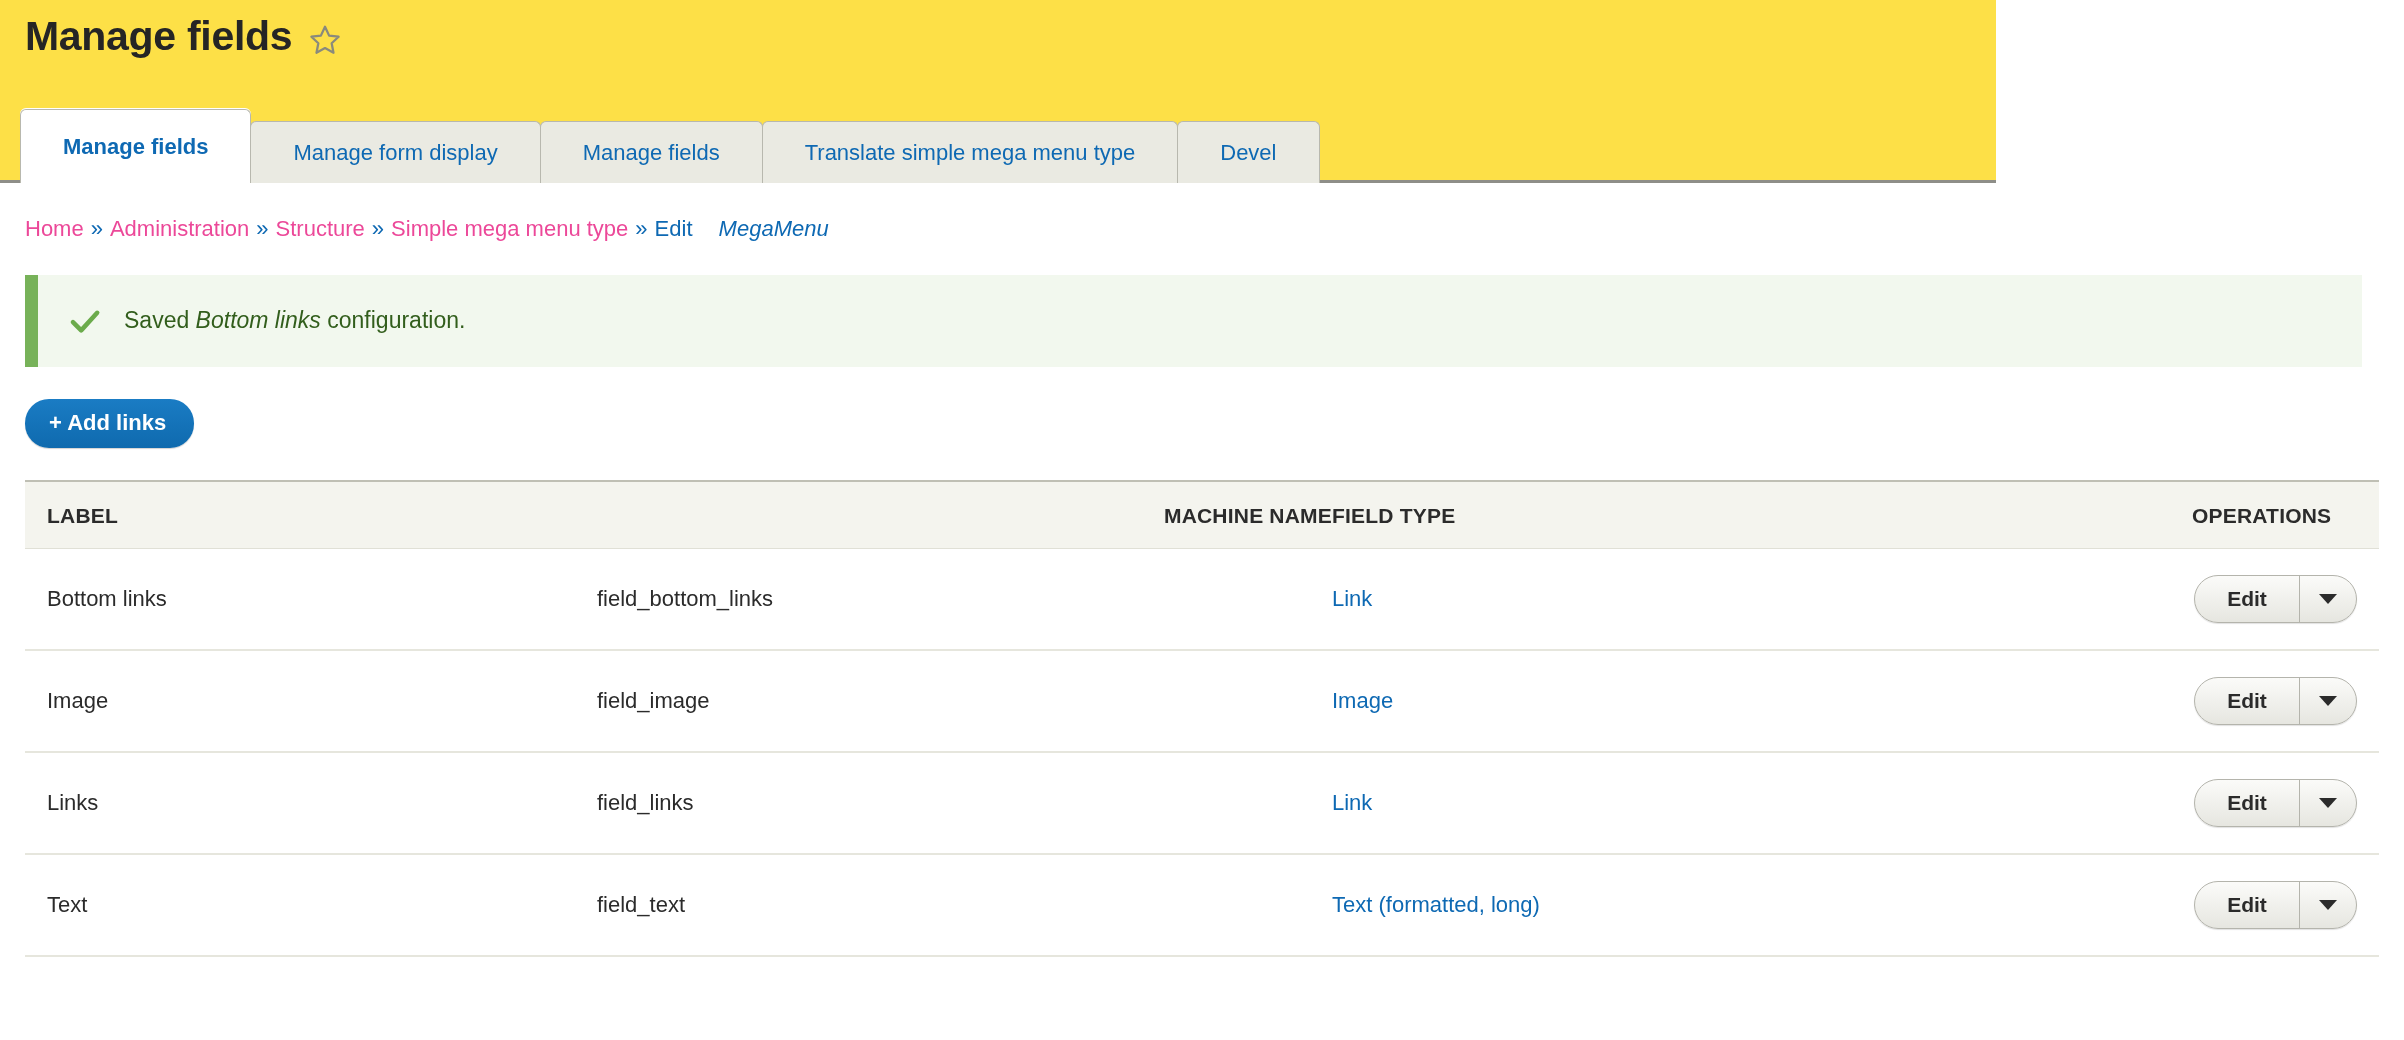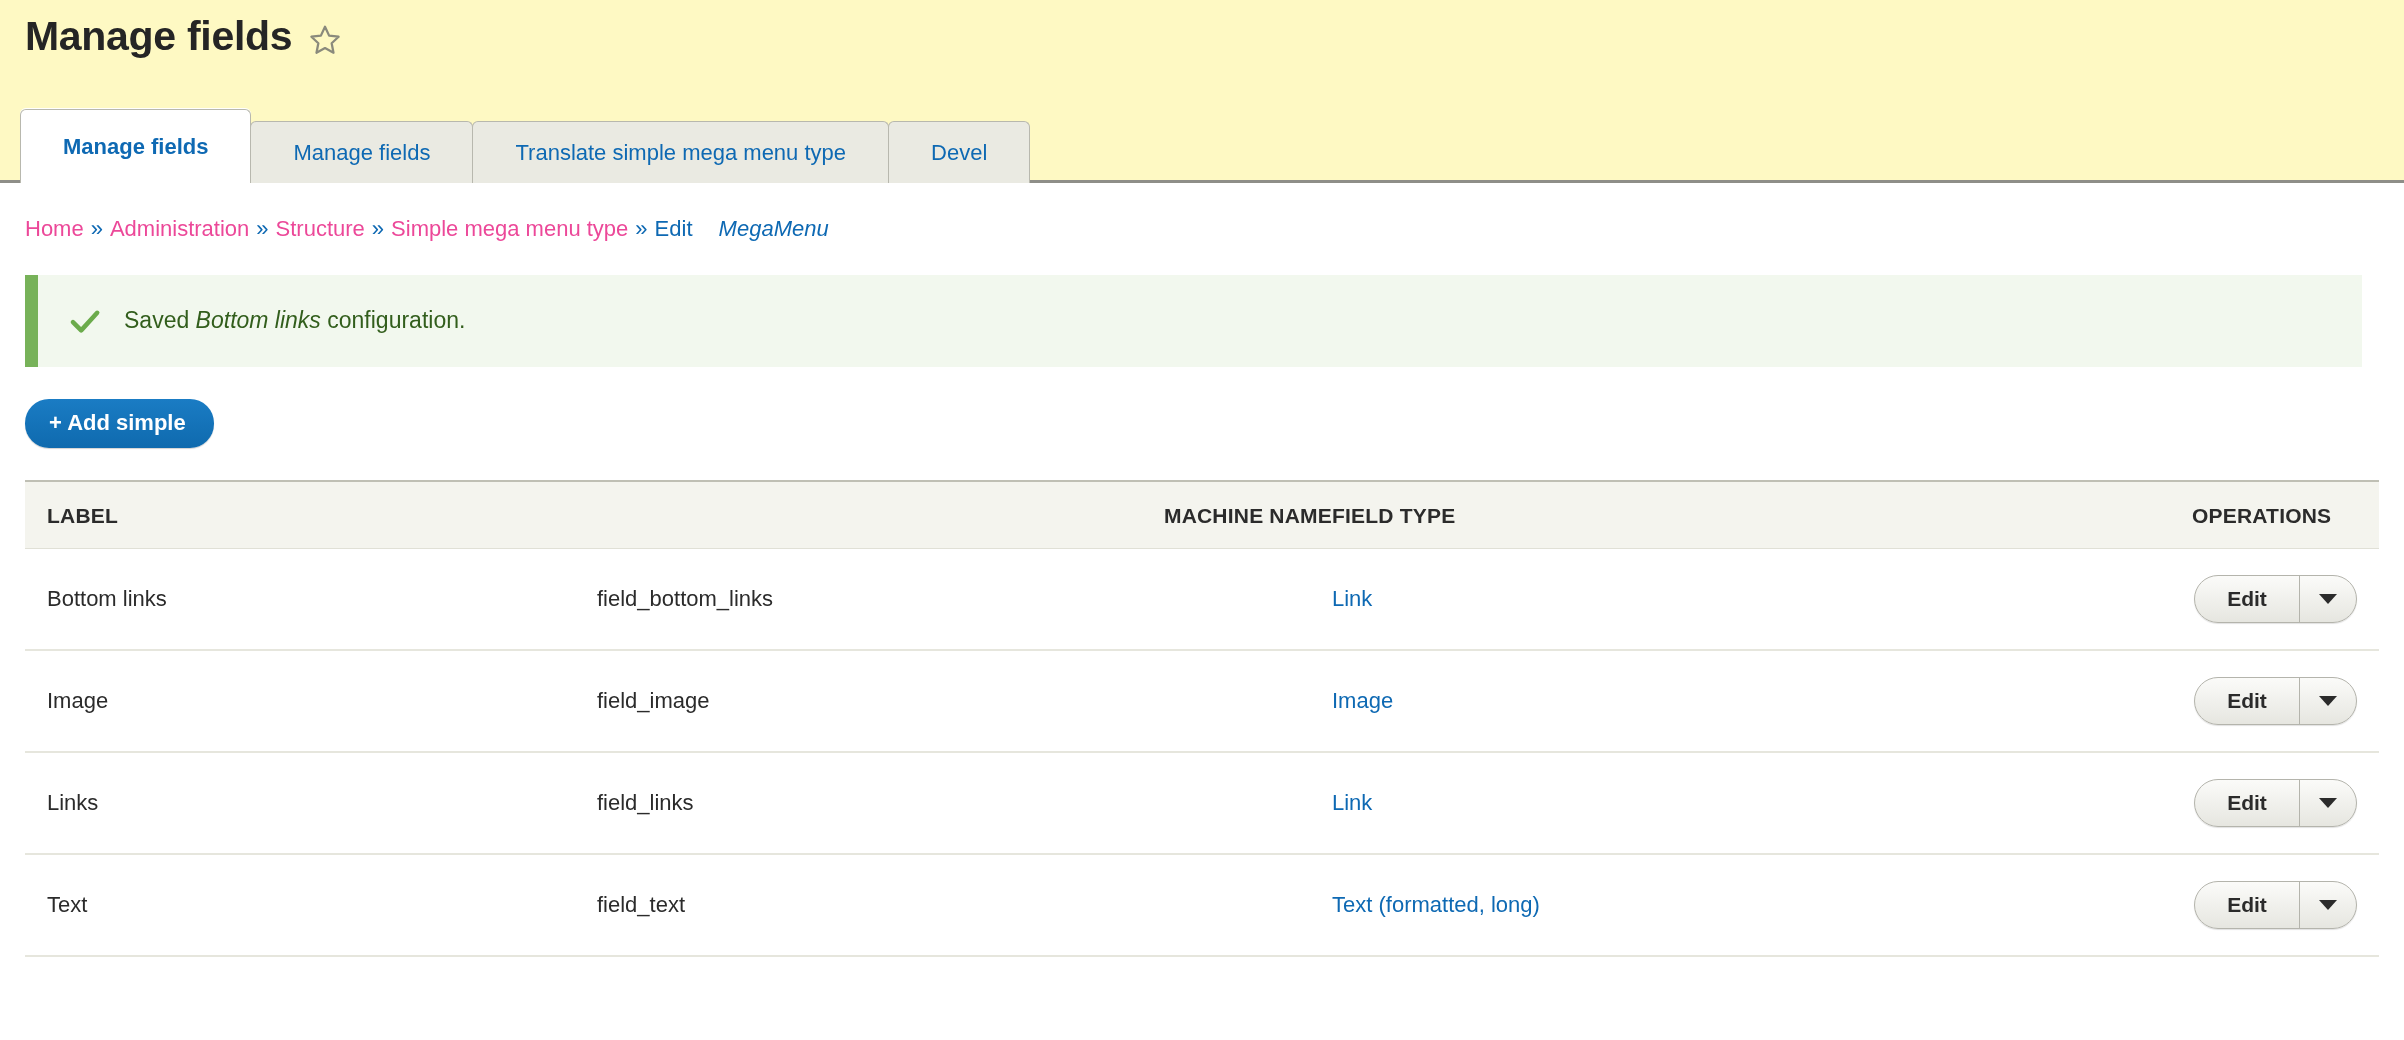--- a/index.html
+++ b/index.html
@@ -16,23 +16,23 @@
     color: #2b2b2b;
     overflow: hidden;
     position: relative;
   }
 
   
   .header-band {
     position: absolute;
     left: 0;
     top: 0;
-    width: 2404px;
+    width: 1996px;
     height: 183px;
-    background: #fef9c3;
+    background: #fde047;
     border-bottom: 3px solid #8e8e88;
     box-sizing: border-box;
     text-decoration: underline;
   }
   .page-title-wrap {
     position: absolute;
     left: 25px;
     top: 14px;
     display: flex;
     align-items: center;
@@ -266,20 +266,23 @@
         <polygon points="12,2.6 14.9,8.9 21.6,9.7 16.7,14.3 18,21 12,17.7 6,21 7.3,14.3 2.4,9.7 9.1,8.9"></polygon>
       </svg>
     </span>
   </div>
 
   <nav class="tabs">
     <a class="tab is-active">
       <span>Manage fields</span>
     </a>
     <a class="tab">
+      <span>Manage form display</span>
+    </a>
+    <a class="tab">
       <span>Manage fields</span>
     </a>
     <a class="tab">
       <span>Translate simple mega menu type</span>
     </a>
     <a class="tab">
       <span>Devel</span>
     </a>
   </nav>
 </div>
@@ -293,21 +296,21 @@
   <div class="status-message">
     <span class="check-icon">
       <svg viewBox="0 0 24 24" width="34" height="34" fill="none" stroke="#6bab4b" stroke-width="3.2" stroke-linecap="round" stroke-linejoin="round">
         <polyline points="3.5,12.8 9.3,18.6 20.6,6.2"></polyline>
       </svg>
     </span>
     <span class="status-text"><span>Saved </span><em>Bottom links</em><span> configuration.</span></span>
   </div>
 
   <div class="actions">
-    <button class="btn-primary">+ Add simple</button>
+    <button class="btn-primary">+ Add links</button>
   </div>
 
   <table class="fields-table">
     <thead>
       <tr>
         <th class="col-label">LABEL</th>
         <th class="col-machine">MACHINE NAME</th>
         <th class="col-type">FIELD TYPE</th>
         <th class="col-ops">OPERATIONS</th>
       </tr>

